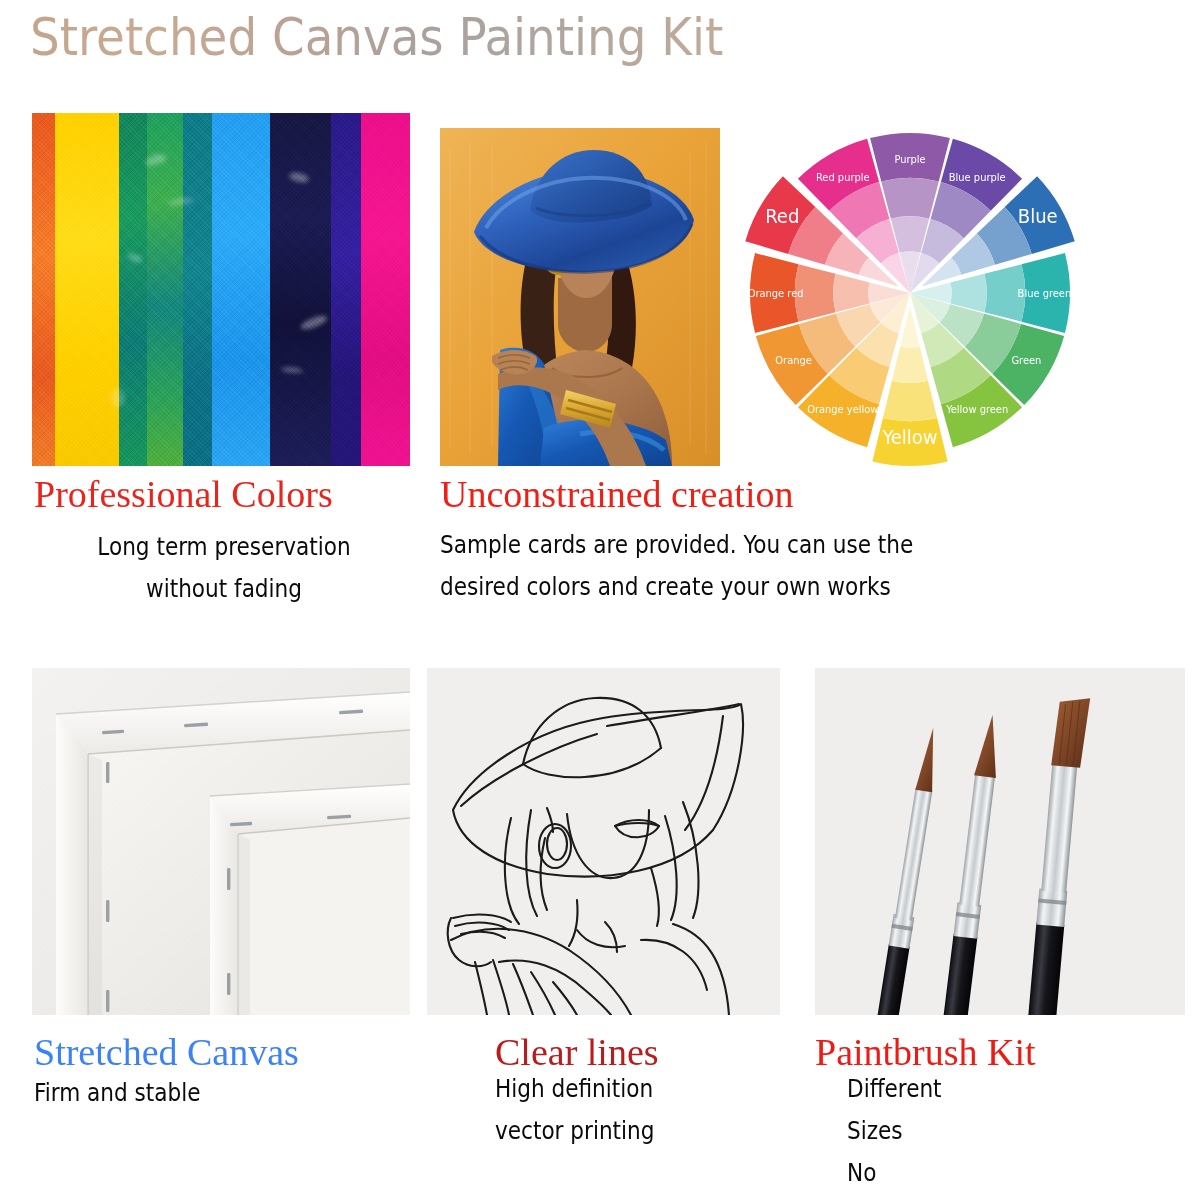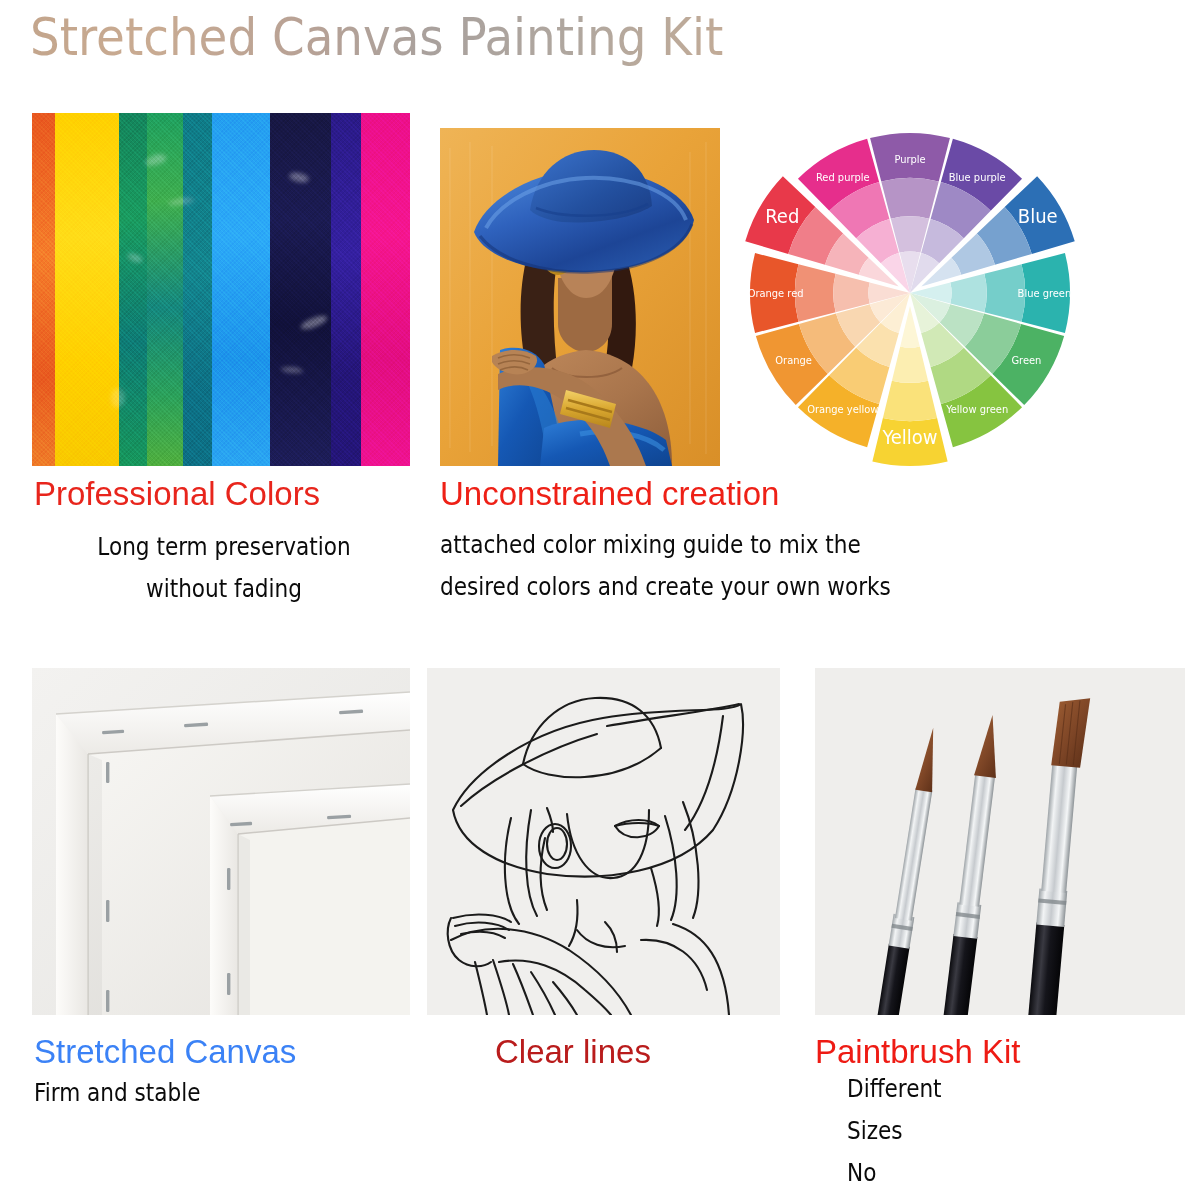--- a/index.html
+++ b/index.html
@@ -52,22 +52,22 @@
   
   #line-art{left:427px;top:668px;width:353px;height:347px;background:#f0efee;}
   #line-art svg{display:block;width:353px;height:347px;}
   
   #paintbrushes{left:815px;top:668px;width:370px;height:347px;background:#efeeed;}
   #paintbrushes svg{display:block;width:370px;height:347px;}
 
   
   .feature-heading{
     position:absolute;
-    font-family:Liberation Sans, sans-serif;
-    font-size:33px;line-height:44px;font-weight:400;white-space:nowrap;
+    font-family:Liberation Serif, serif;
+    font-size:38px;line-height:44px;font-weight:400;white-space:nowrap;
   }
   .feature-body{
     position:absolute;
     font-family:"DejaVu Sans Condensed","Liberation Sans",sans-serif;
     font-size:24px;line-height:42px;color:#0a0a0a;font-weight:400;
   }
 
   #h-professional-colors{left:34px;top:472px;color:#e8251c;}
   #b-professional-colors{left:34px;top:526px;width:380px;text-align:center;}
 
@@ -449,30 +449,34 @@
   </div>
 
   <div class="feature-heading" id="h-professional-colors">Professional Colors</div>
   <div class="feature-body" id="b-professional-colors">
     <div>Long term preservation</div>
     <div>without fading</div>
   </div>
 
   <div class="feature-heading" id="h-unconstrained-creation">Unconstrained creation</div>
   <div class="feature-body" id="b-unconstrained-creation">
-    <div>attached color mixing guide to mix the</div>
+    <div>Sample cards are provided. You can use the</div>
     <div>desired colors and create your own works</div>
   </div>
 
   <div class="feature-heading" id="h-stretched-canvas">Stretched Canvas</div>
   <div class="feature-body" id="b-stretched-canvas">
     <div>Firm and stable</div>
   </div>
 
   <div class="feature-heading" id="h-clear-lines">Clear lines</div>
+  <div class="feature-body" id="b-clear-lines">
+    <div>High definition</div>
+    <div>vector printing</div>
+  </div>
 
   <div class="feature-heading" id="h-paintbrush-kit">Paintbrush Kit</div>
   <div class="feature-body" id="b-paintbrush-kit">
     <div>Different Sizes</div>
     <div>No pressure on</div>
   </div>
 
 </div>
 
 </body></html>

